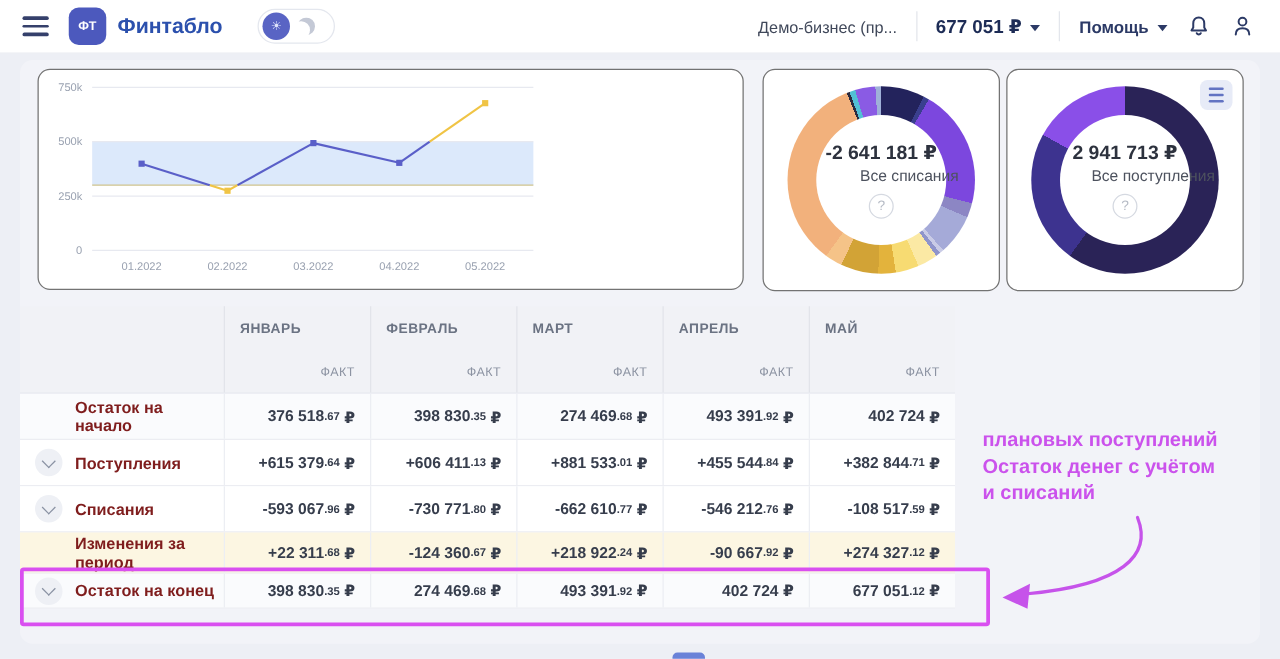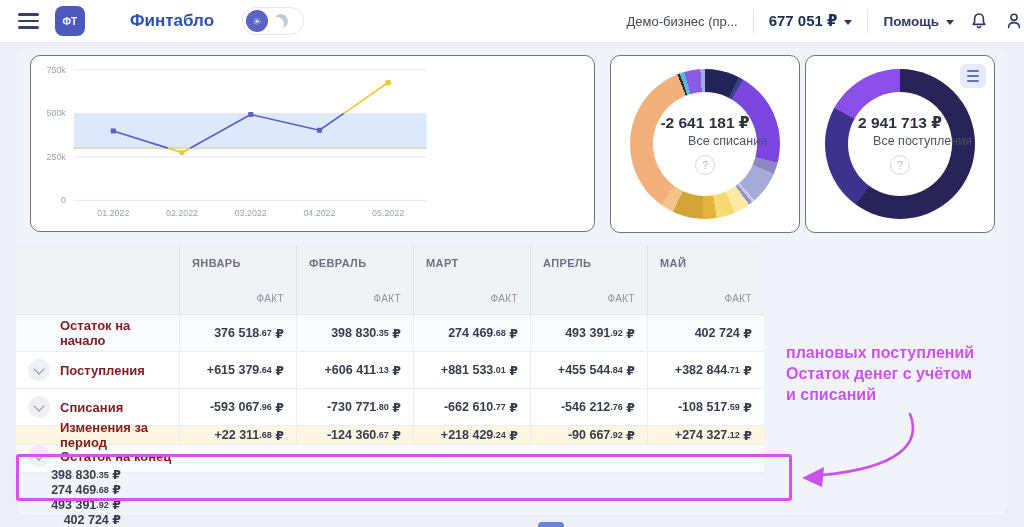--- a/index.html
+++ b/index.html
@@ -10,27 +10,27 @@
     -webkit-font-smoothing:antialiased;
   }
   
   .topbar{position:absolute;left:0;top:0;width:1024px;height:43px;background:#ffffff;
     border-bottom:1px solid #e9ebf1;display:flex;align-items:center;box-sizing:border-box;}
   .tb-left{display:flex;align-items:center;gap:14px;padding-left:16px;}
   .burger{display:flex;flex-direction:column;gap:4px;cursor:pointer;padding:4px 2px;}
   .burger span{display:block;width:21px;height:2.6px;background:#35406b;border-radius:2px;}
   .logo-tile{width:30px;height:30px;background:#4c59bd;border-radius:8px;color:#fff;
     font-size:10px;font-weight:bold;display:flex;align-items:center;justify-content:center;letter-spacing:.3px;}
-  .brand-name{font-size:17px;font-weight:bold;color:#2b50ad;margin-left:36px;}
+  .brand-name{font-size:17px;font-weight:bold;color:#2b50ad;}
   .theme-toggle{margin-left:14px;width:62px;height:28px;border:1px solid #e4e7ee;border-radius:15px;
     display:flex;align-items:center;padding:0 3px;gap:6px;box-sizing:border-box;background:#fff;}
   .sun-btn{width:22px;height:22px;border-radius:50%;background:#5964c4;color:#dfe4fb;
     display:flex;align-items:center;justify-content:center;font-size:10px;}
   .moon-btn{width:14px;height:14px;border-radius:50%;box-shadow:inset -4px 3px 0 0 #c4c9d6;}
-  .tb-right{margin-left:auto;display:flex;align-items:center;gap:15px;}
+  .tb-right{margin-left:auto;display:flex;align-items:center;gap:15px;padding-right:20px;}
   .company{font-size:13px;color:#40485a;}
   .v-div{width:1px;height:24px;background:#e3e6ec;}
   .balance-wrap,.help-wrap{display:flex;align-items:center;gap:7px;cursor:pointer;}
   .balance{font-size:15px;font-weight:bold;color:#1d2c56;}
   .help-label{font-size:13.5px;font-weight:bold;color:#2c3a66;}
   .caret{width:0;height:0;border-left:4.5px solid transparent;border-right:4.5px solid transparent;
     border-top:5px solid #2c3a66;margin-top:2px;}
   .icon-btn{display:flex;align-items:center;justify-content:center;cursor:pointer;}
   
   .panel{position:absolute;left:16px;top:48px;width:992px;height:467px;background:#f2f3f8;border-radius:10px;}
@@ -53,22 +53,22 @@
   .fin-table{position:absolute;left:0;top:197px;width:748px;}
   .thead{display:flex;height:70px;background:#f1f2f6;border-bottom:1px solid #e6e8ee;box-sizing:border-box;}
   .th-label{width:163px;}
   .th-month{width:117px;box-sizing:border-box;border-left:1px solid #e2e4ea;display:flex;flex-direction:column;
     justify-content:space-between;padding:12px 12px 10px 12px;}
   .th-m{font-size:11px;font-weight:bold;color:#6b7383;letter-spacing:.4px;}
   .th-f{font-size:10px;color:#8c93a2;text-align:right;letter-spacing:.4px;}
   .trow{display:flex;height:37px;background:#fff;border-bottom:1px solid #ecedf2;box-sizing:border-box;}
   .trow.muted{background:#fafbfd;}
   .trow.cream{background:#fcf6e2;}
-  .trow.short{height:19px;}
-  .trow.tall{height:28px;flex-direction:column;}
+  .trow.short{height:33px;}
+  .trow.tall{height:28px;}
   .cell-label{width:163px;display:flex;align-items:center;gap:10px;padding-left:12px;box-sizing:border-box;}
   .cell-label.noexp{padding-left:44px;}
   .row-name{font-size:13px;font-weight:bold;color:#7f1d1d;}
   .tog{width:22px;height:22px;min-width:22px;border-radius:50%;background:#eef0f5;display:flex;
     align-items:center;justify-content:center;cursor:pointer;}
   .chev{width:7px;height:7px;border-right:1.6px solid #8a92a3;border-bottom:1.6px solid #8a92a3;
     transform:rotate(45deg);margin-top:-3px;}
   .cell-val{width:117px;box-sizing:border-box;border-left:1px solid #eceef3;display:flex;align-items:center;
     justify-content:flex-end;padding-right:12px;font-weight:bold;font-size:12.5px;color:#363d4c;}
   .vd{font-size:9px;font-weight:bold;}
@@ -311,21 +311,21 @@
             <span>+22 311</span>
             <span class="vd">.68</span>
             <span>&nbsp;₽</span>
           </div>
           <div class="cell-val">
             <span>-124 360</span>
             <span class="vd">.67</span>
             <span>&nbsp;₽</span>
           </div>
           <div class="cell-val">
-            <span>+218 429</span>
+            <span>+218 922</span>
             <span class="vd">.24</span>
             <span>&nbsp;₽</span>
           </div>
           <div class="cell-val">
             <span>-90 667</span>
             <span class="vd">.92</span>
             <span>&nbsp;₽</span>
           </div>
           <div class="cell-val">
             <span>+274 327</span>

